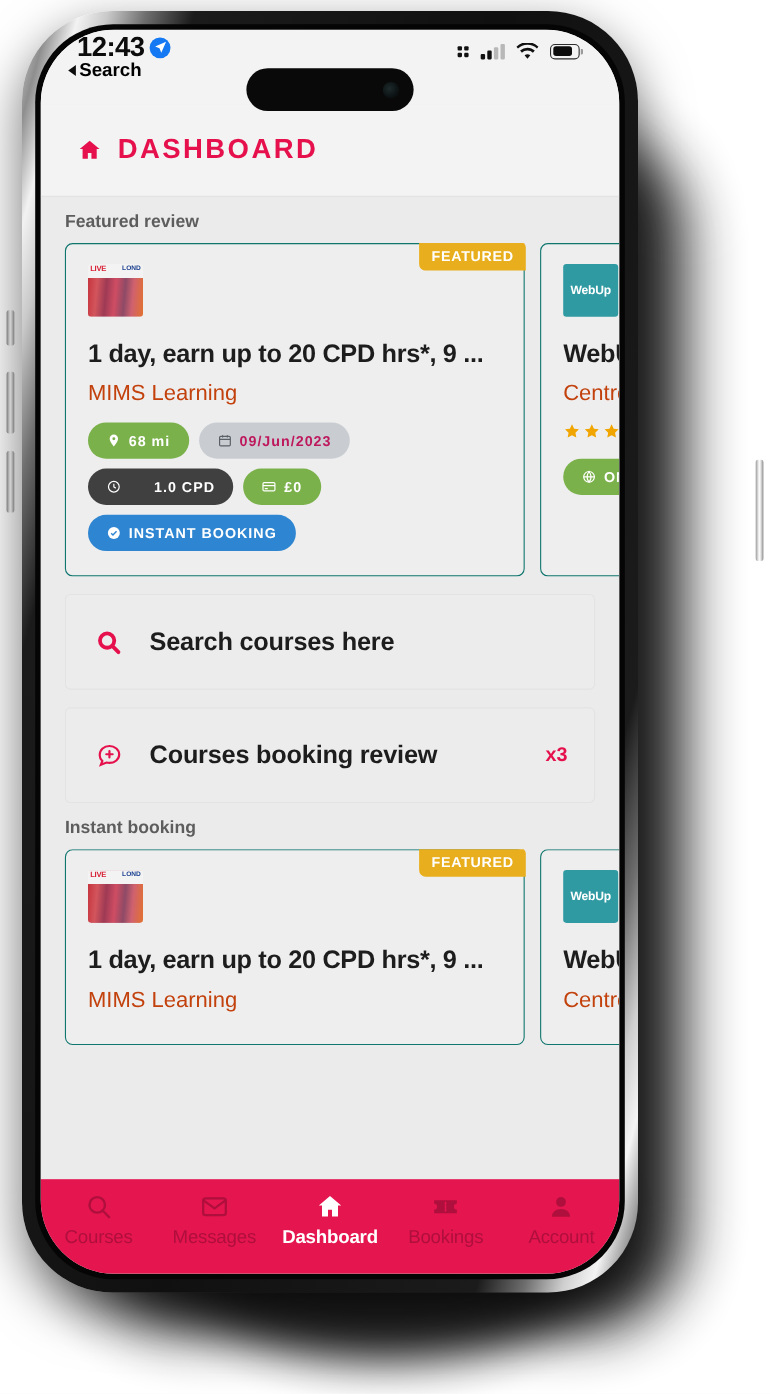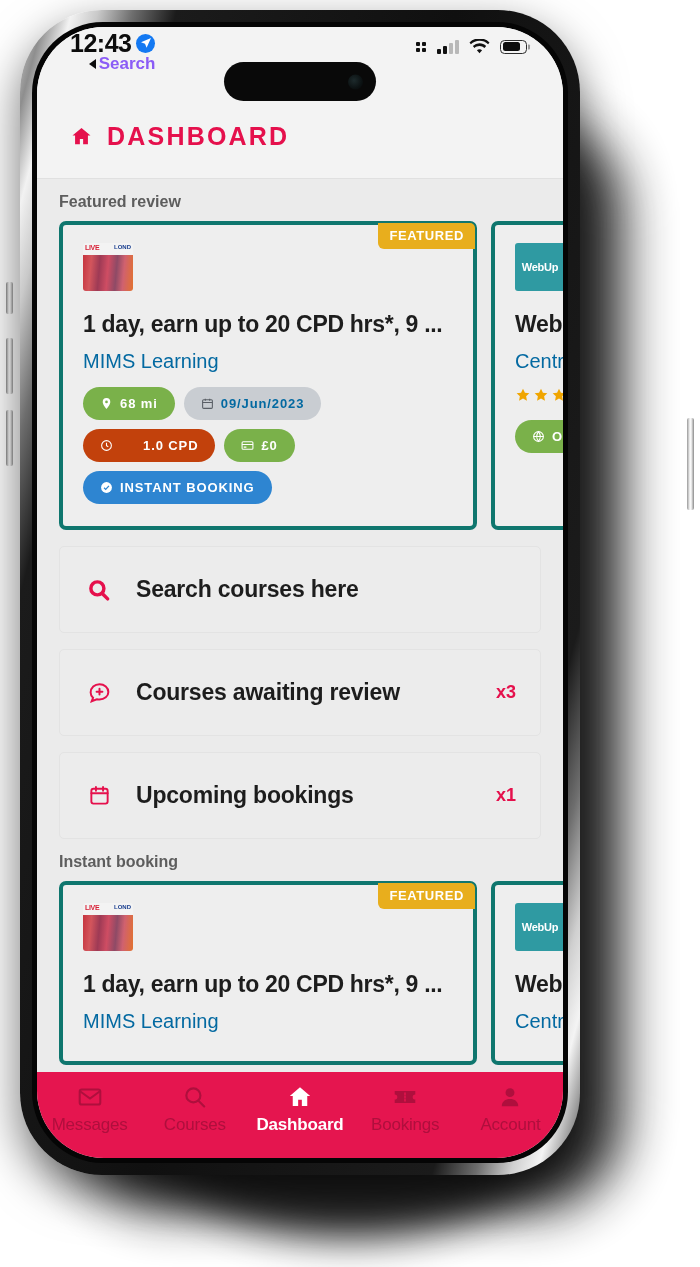--- a/index.html
+++ b/index.html
@@ -141,22 +141,22 @@
   .loc-badge {
     width: 19px; height: 19px;
     border-radius: 50%;
     background: #1479f2;
     display: flex; align-items: center; justify-content: center;
     flex: none;
   }
   .loc-badge svg { width: 12px; height: 12px; display: block; }
   .sb-back {
     display: flex; align-items: center; gap: 3px;
-    font-size: 17px; font-weight: 600; color: #8b5cf6;
-    margin-top: -2px; margin-left: -8px; justify-content: flex-end;
+    font-size: 17px; font-weight: 600; color: #000000;
+    margin-top: -2px; margin-left: -8px;
   }
   .tri-left {
     width: 0; height: 0;
     border-top: 5px solid transparent;
     border-bottom: 5px solid transparent;
     border-right: 7px solid #0c0c0c;
   }
 
   .sb-right {
     position: absolute;
@@ -225,21 +225,21 @@
   .carousel {
     display: flex;
     gap: 14px;
     padding: 0 22px;
     overflow: hidden;
   }
   .course-card {
     flex: none;
     width: 418px;
     background: #eeeeee;
-    border: 4px solid #0f766e;
+    border: 1px solid #0f766e;
     border-radius: 7px;
     position: relative;
     padding: 18px 20px 22px 20px;
   }
   .course-card.short { padding-bottom: 14px; }
   .featured-badge {
     position: absolute;
     top: -2px; right: -2px;
     background: #e8ae1d;
     color: #fff;
@@ -287,21 +287,21 @@
     font-size: 23px;
     font-weight: 700;
     color: #1d1d1d;
     letter-spacing: -.3px;
     white-space: nowrap;
     overflow: hidden;
     margin-bottom: 12px;
   }
   .course-provider {
     font-size: 20px;
-    color: #0369a1;
+    color: #c2410c;
     white-space: nowrap;
     overflow: hidden;
     margin-bottom: 14px;
   }
   .rating-row {
     display: flex; align-items: center; gap: 9px;
     margin-bottom: 17px;
     white-space: nowrap;
   }
   .stars { display: flex; gap: 2px; }
@@ -314,22 +314,22 @@
     border-radius: 22px;
     padding: 9px 17px;
     font-size: 13px;
     font-weight: 700;
     letter-spacing: .9px;
     color: #fff;
     white-space: nowrap;
   }
   .chip svg { width: 13px; height: 13px; display:block; flex:none; }
   .chip.green { background: #7ab14a; }
-  .chip.grey  { background: #c9cdd2; color: #0369a1; }
-  .chip.red   { background: #c2410c; gap: 30px; }
+  .chip.grey  { background: #c9cdd2; color: #be185d; }
+  .chip.red   { background: #404040; gap: 30px; }
   .chip.blue  { background: #2e85d1; }
 
   
   .menu-wrap { padding: 16px 22px 0 22px; display:flex; flex-direction:column; gap: 16px; }
   .menu-row {
     background: #ececec;
     border: 1px solid #e3e3e3;
     border-radius: 5px;
     height: 87px;
     display: flex;
@@ -561,34 +561,24 @@
           <span class="menu-count"></span>
         </div>
 
         <div class="menu-row">
           <span class="menu-ico">
             <svg width="25" height="25" viewBox="0 0 24 24" fill="none" stroke="#e5104c" stroke-width="1.9" stroke-linecap="round">
                     <path d="M20.5 11.4c0 4.1-3.8 7.4-8.5 7.4a10 10 0 0 1-2.6-.34L4.5 20.4l1.3-3.3a6.9 6.9 0 0 1-2.3-5.1C3.5 7.3 7.3 4 12 4s8.5 3.3 8.5 7.4z"></path>
                     <path d="M12 8.4v5.6M9.2 11.2h5.6"></path>
                   </svg>
           </span>
-          <span class="menu-label">Courses awaiting review</span>
+          <span class="menu-label">Courses booking review</span>
           <span class="menu-count">x3</span>
         </div>
 
-        <div class="menu-row">
-          <span class="menu-ico">
-            <svg width="23" height="23" viewBox="0 0 24 24" fill="none" stroke="#e5104c" stroke-width="2" stroke-linecap="round">
-                    <rect x="3.5" y="5" width="17" height="15.5" rx="2.2"></rect>
-                    <path d="M3.5 9.6h17M8.3 3v4M15.7 3v4"></path>
-                  </svg>
-          </span>
-          <span class="menu-label">Upcoming bookings</span>
-          <span class="menu-count">x1</span>
-        </div>
       </div>
 
       <div class="section-label">Instant booking</div>
 
       <div class="carousel">
         <div class="course-card short">
           <div class="featured-badge">FEATURED</div>
           <div class="thumb photo"></div>
           <div class="course-title">1 day, earn up to 20 CPD hrs*, 9 ...</div>
           <div class="course-provider">MIMS Learning</div>
@@ -597,41 +587,41 @@
           <div class="thumb webup">
             <span>WebUp</span>
           </div>
           <div class="course-title">WebUp</div>
           <div class="course-provider">Centre fo</div>
         </div>
       </div>
     </div>
 
     <div class="tabbar">
+
+      <div class="tab">
+        <span>
+          <svg viewBox="0 0 24 24" fill="none" stroke="currentColor" stroke-width="2" stroke-linecap="round">
+                  <circle cx="10.5" cy="10.5" r="6.5"></circle>
+                  <path d="M15.4 15.6 20.5 20.7"></path>
+                </svg>
+        </span>
+        <span class="tab-label">Courses</span>
+      </div>
 
       <div class="tab">
         <span>
           <svg viewBox="0 0 24 24" fill="none" stroke="currentColor" stroke-width="1.9">
                   <rect x="2.5" y="5" width="19" height="14" rx="2"></rect>
                   <path d="M2.5 6.5 12 13.4l9.5-6.9"></path>
                 </svg>
         </span>
         <span class="tab-label">Messages</span>
       </div>
 
-      <div class="tab">
-        <span>
-          <svg viewBox="0 0 24 24" fill="none" stroke="currentColor" stroke-width="2" stroke-linecap="round">
-                  <circle cx="10.5" cy="10.5" r="6.5"></circle>
-                  <path d="M15.4 15.6 20.5 20.7"></path>
-                </svg>
-        </span>
-        <span class="tab-label">Courses</span>
-      </div>
-
       <div class="tab active">
         <span>
           <svg viewBox="0 0 24 24" fill="currentColor">
                   <path d="M12 3 2.6 11h2.7v9.2h5v-5.6h3.4v5.6h5V11h2.7z"></path>
                 </svg>
         </span>
         <span class="tab-label">Dashboard</span>
       </div>
 
       <div class="tab">

